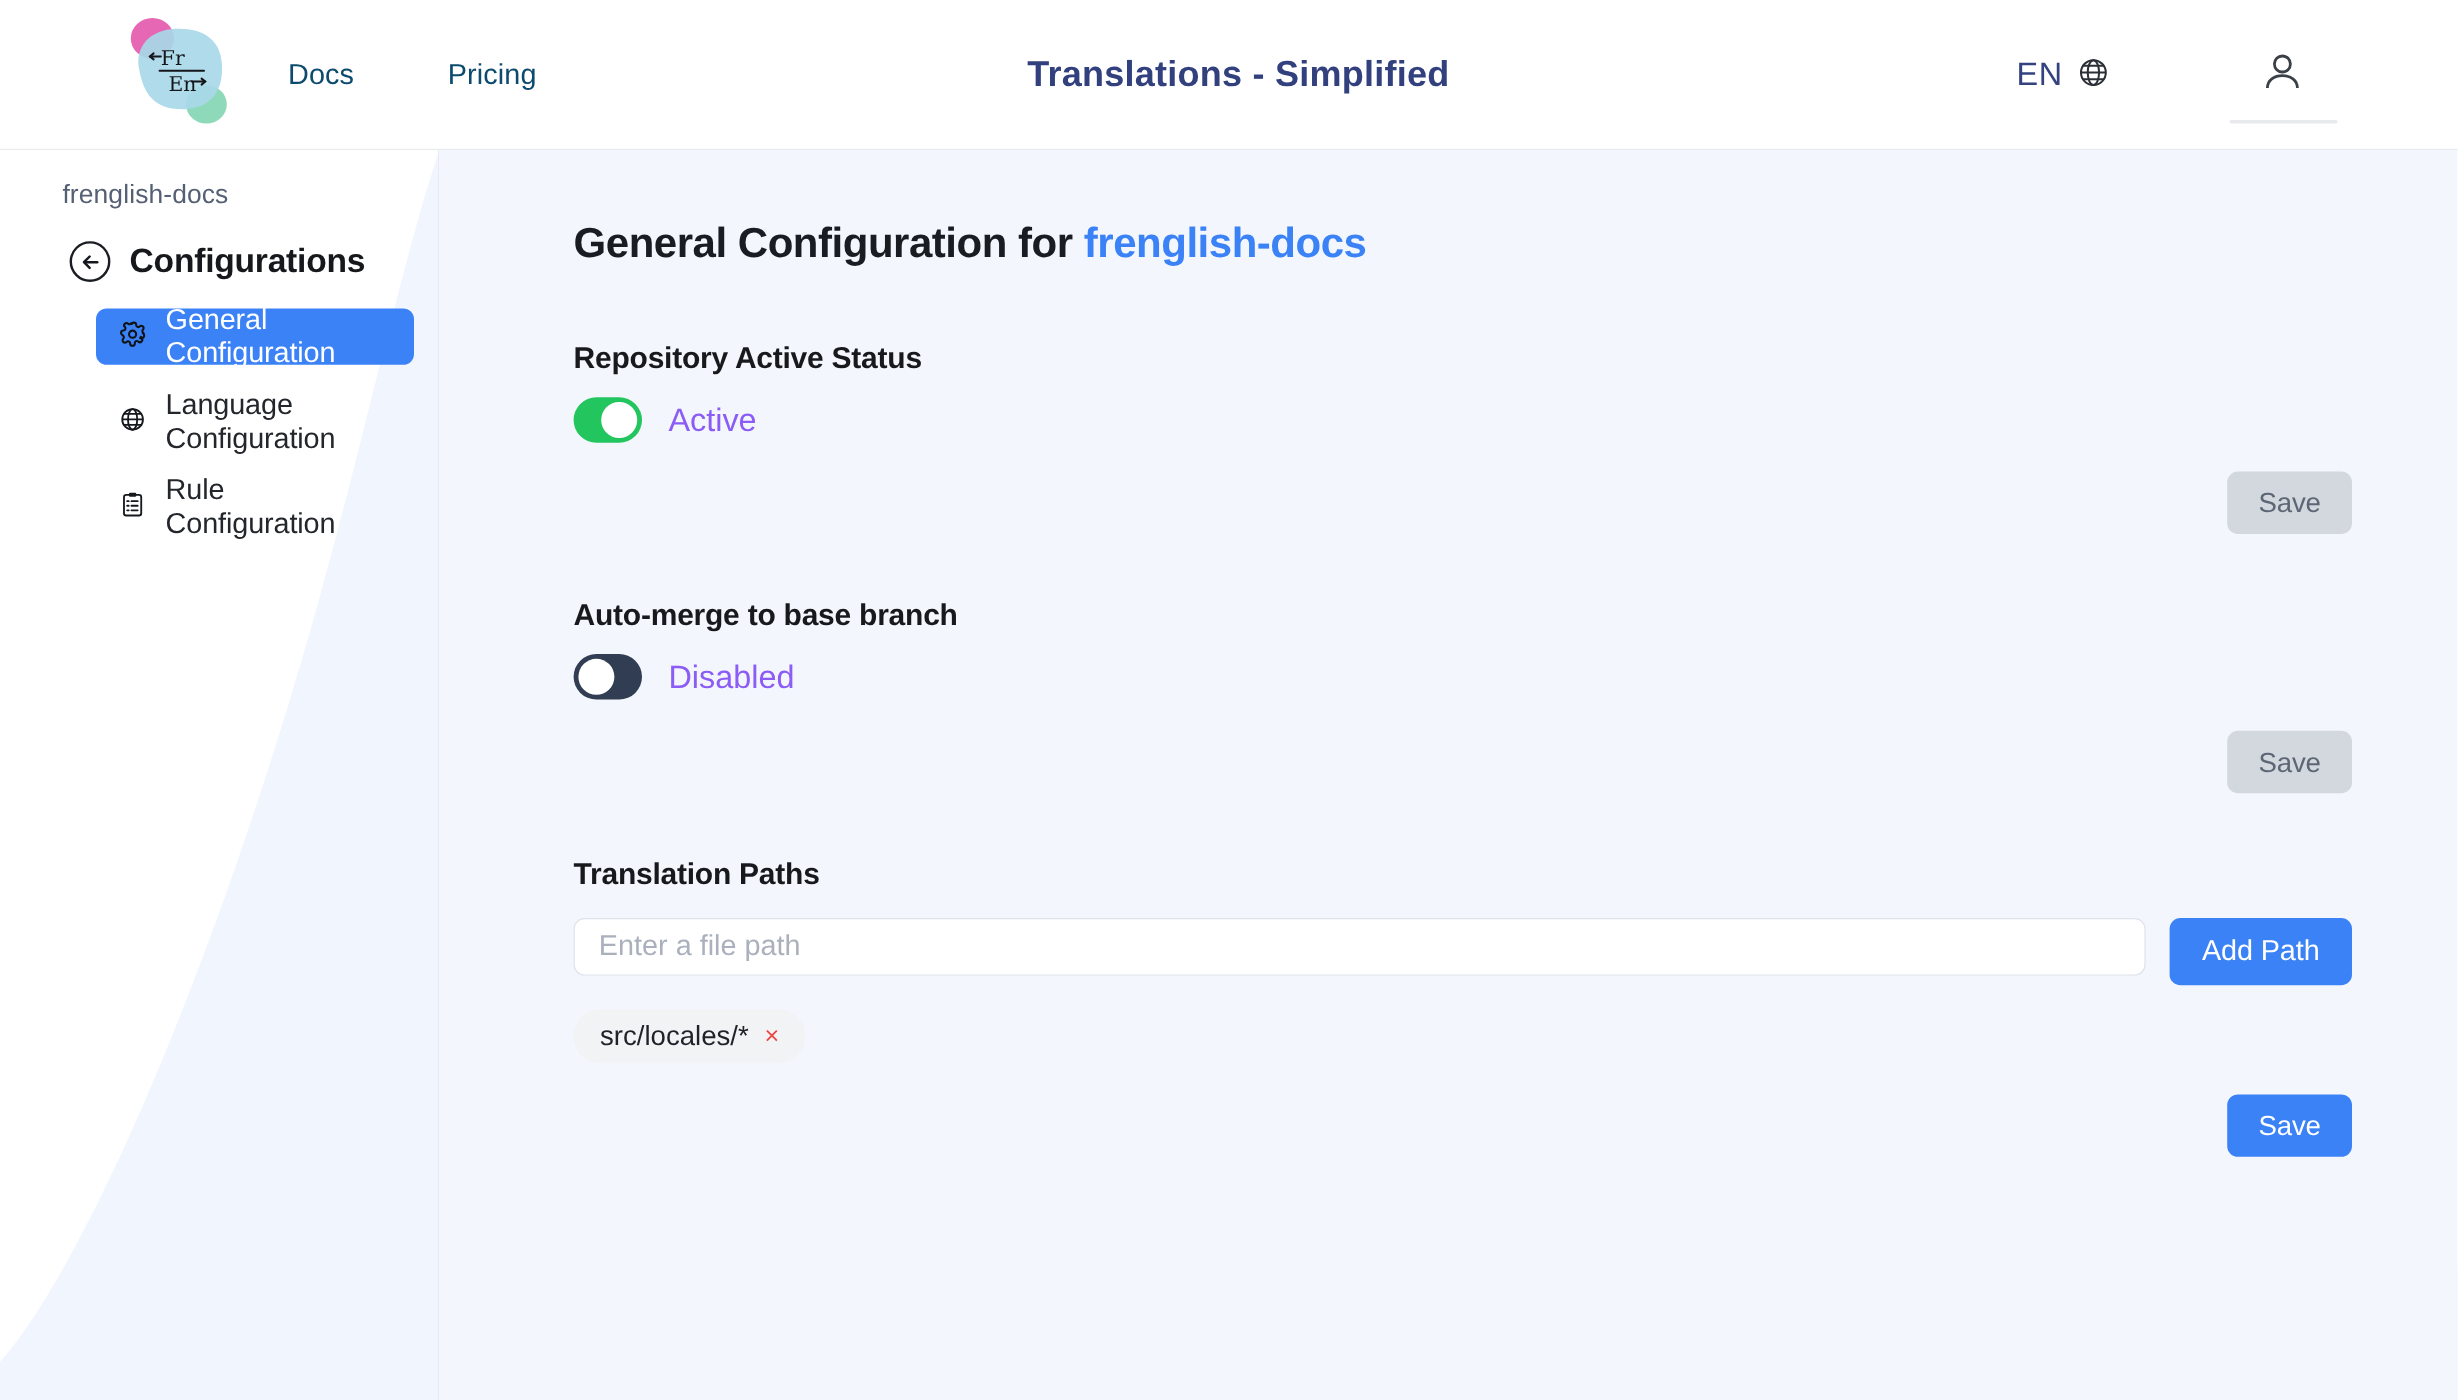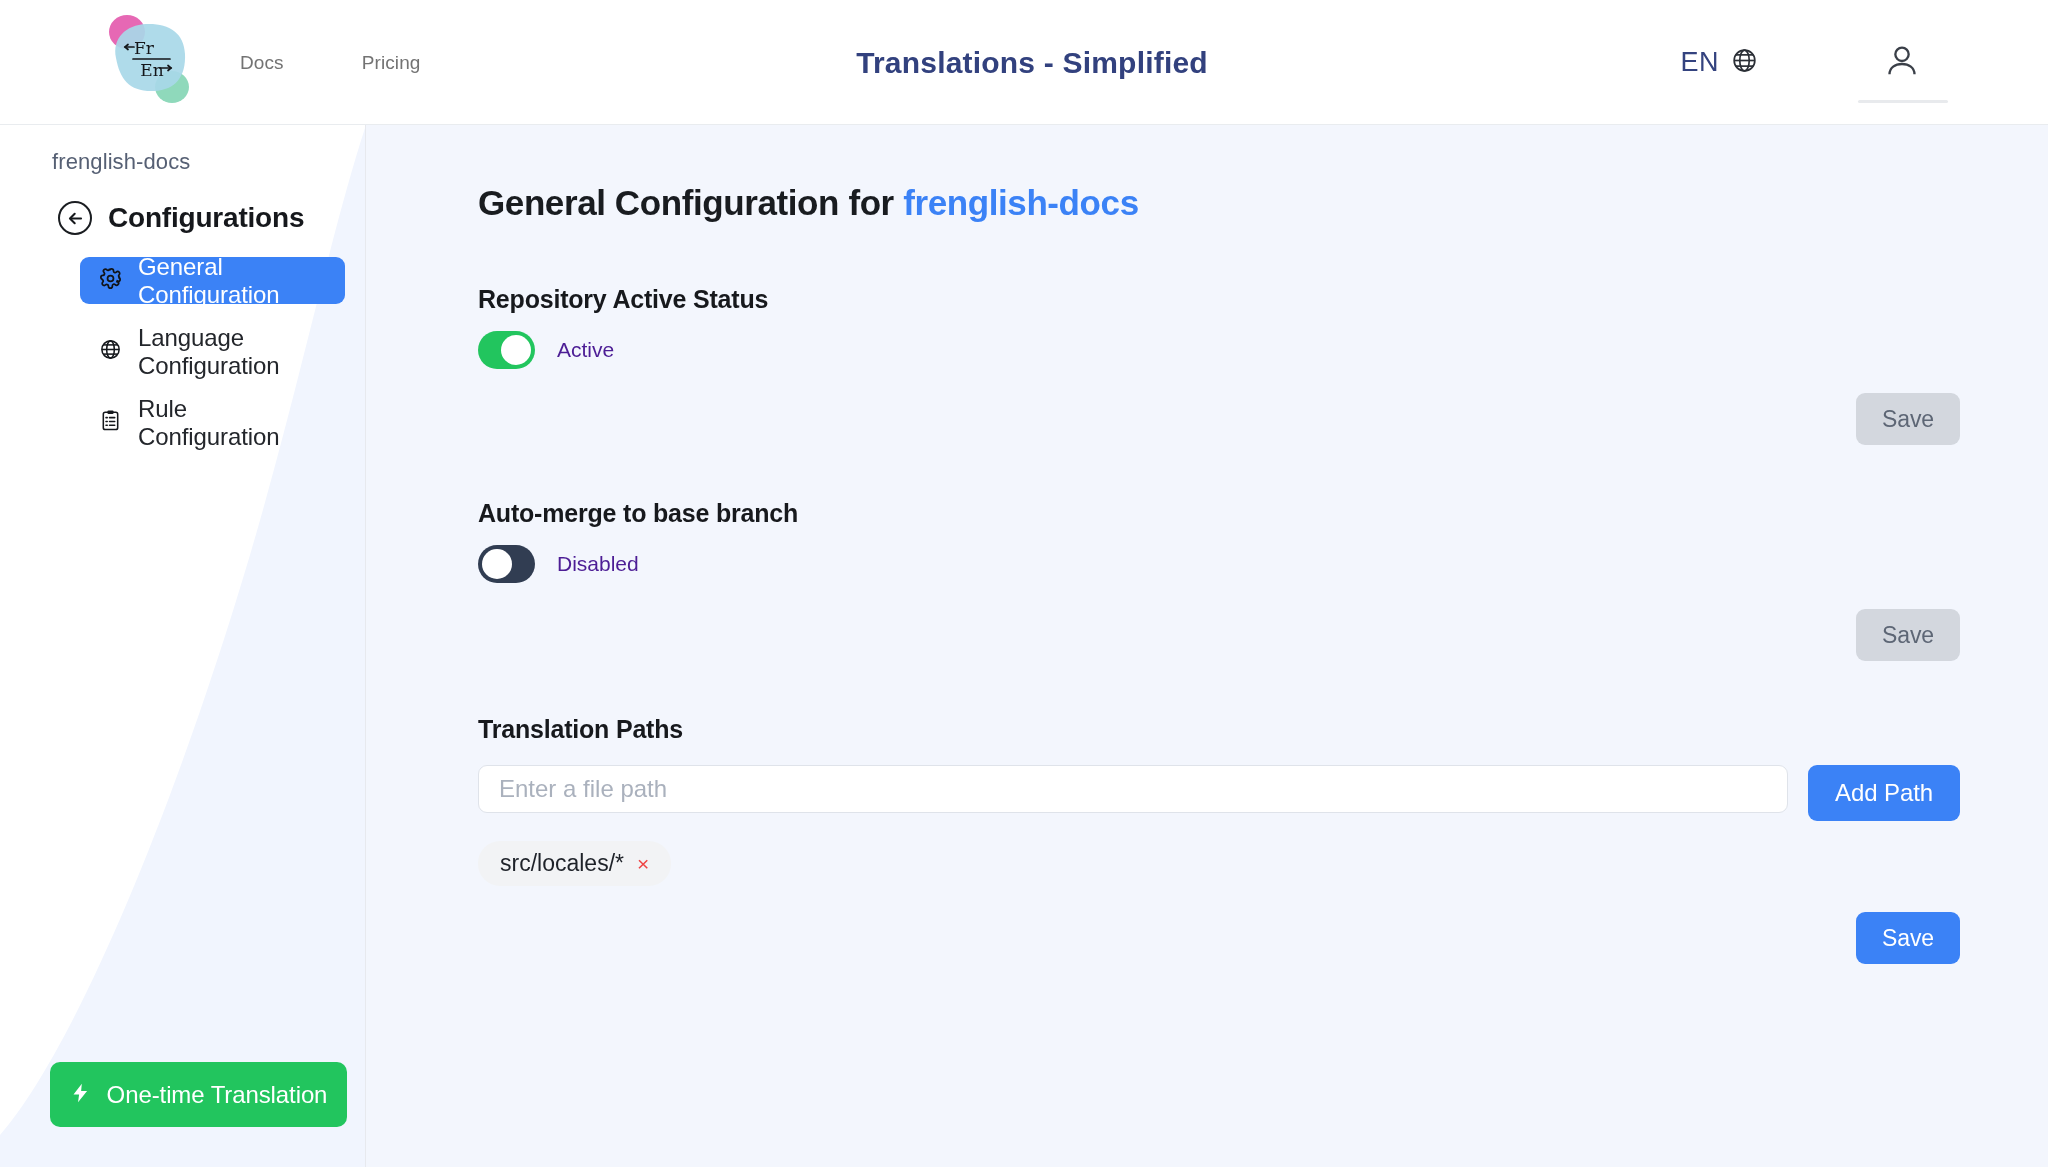--- a/index.html
+++ b/index.html
@@ -43,22 +43,22 @@
   .nav-links {
     position: absolute;
     left: 240px;
     top: 0;
     height: 125px;
     display: flex;
     align-items: center;
     gap: 78px;
   }
   .nav-link {
-    font-size: 19px;
-    color: #737373;
+    font-size: 24px;
+    color: #0c4a6e;
     text-decoration: none;
     font-weight: 400;
     letter-spacing: 0.1px;
   }
 
   .brand-title {
     position: absolute;
     left: 16px; right: 0;
     top: 0;
     height: 125px;
@@ -277,22 +277,22 @@
     position: absolute;
     top: 4px;
     width: 30px;
     height: 30px;
     border-radius: 50%;
     background: #ffffff;
   }
   .toggle.on .knob { right: 4px; }
   .toggle.off .knob { left: 4px; }
   .toggle-label {
-    font-size: 21px;
-    color: #4c1d95;
+    font-size: 27px;
+    color: #8b5cf6;
   }
 
   .btn-right-row {
     display: flex;
     justify-content: flex-end;
     padding-right: 16px;
   }
   .btn {
     border: none;
     border-radius: 9px;
@@ -493,30 +493,20 @@
                 <line x1="11" y1="17" x2="16.4" y2="17"></line>
                 <line x1="7.3" y1="9" x2="8.6" y2="9"></line>
                 <line x1="7.3" y1="13" x2="8.6" y2="13"></line>
                 <line x1="7.3" y1="17" x2="8.6" y2="17"></line>
               </svg>
             </span>
             <span>Rule Configuration</span>
           </div>
         </nav>
 
-        <div class="sidebar-bottom">
-          <button class="onetime-btn">
-            <span class="bolt">
-              <svg width="21" height="26" viewBox="0 0 24 24" fill="#ffffff" aria-hidden="true">
-                <polygon points="13.5,1.5 4,13.8 10.4,13.8 9.2,22.5 19.5,9.6 12.7,9.6"></polygon>
-              </svg>
-            </span>
-            <span>One-time Translation</span>
-          </button>
-        </div>
       </div>
     </aside>
 
     <main class="main">
 
       <h1 class="page-title">
         <span>General Configuration for </span><span class="accent">frenglish-docs</span>
       </h1>
 
       <div class="gap-b"></div>

